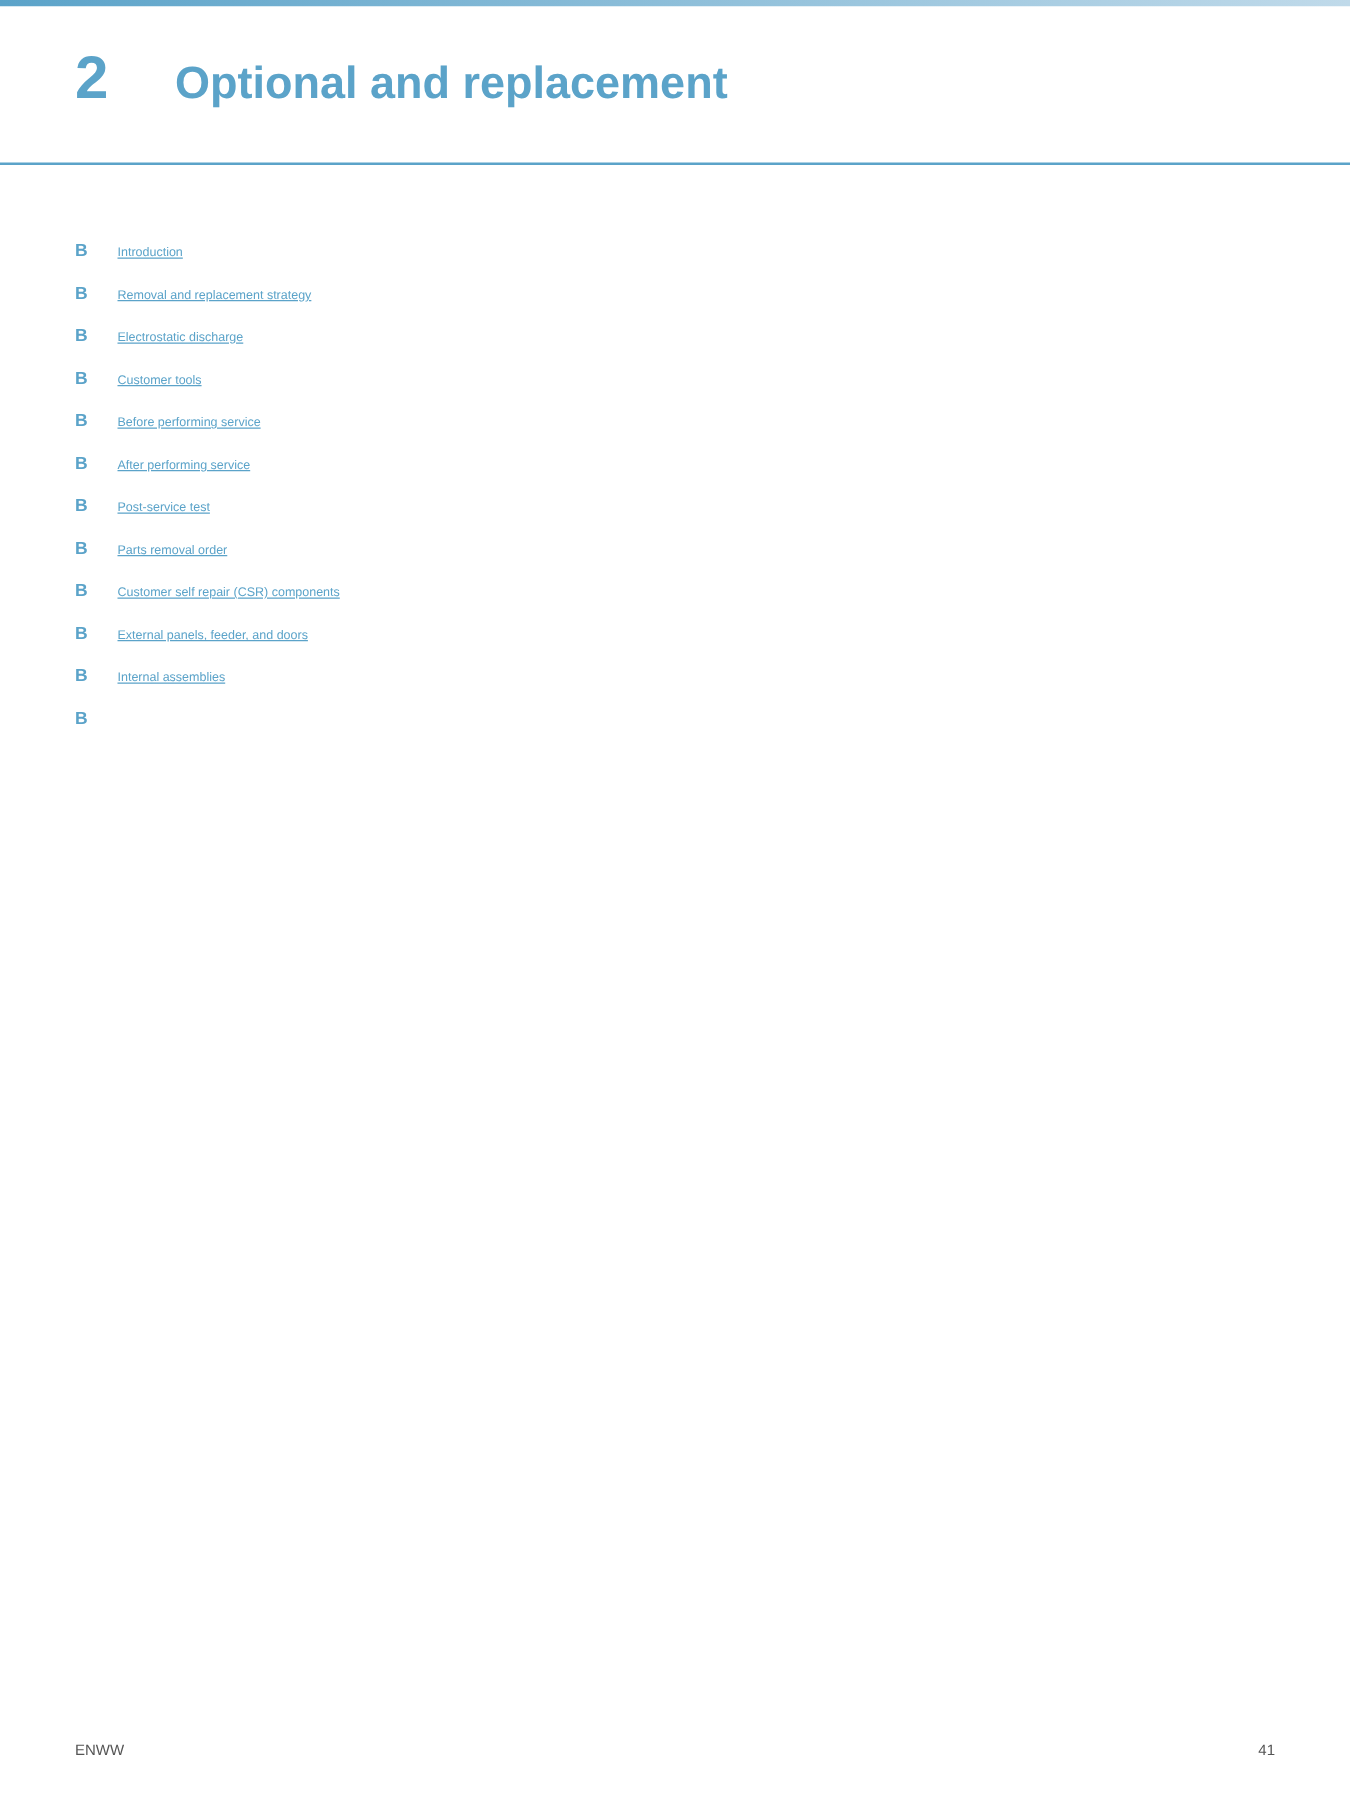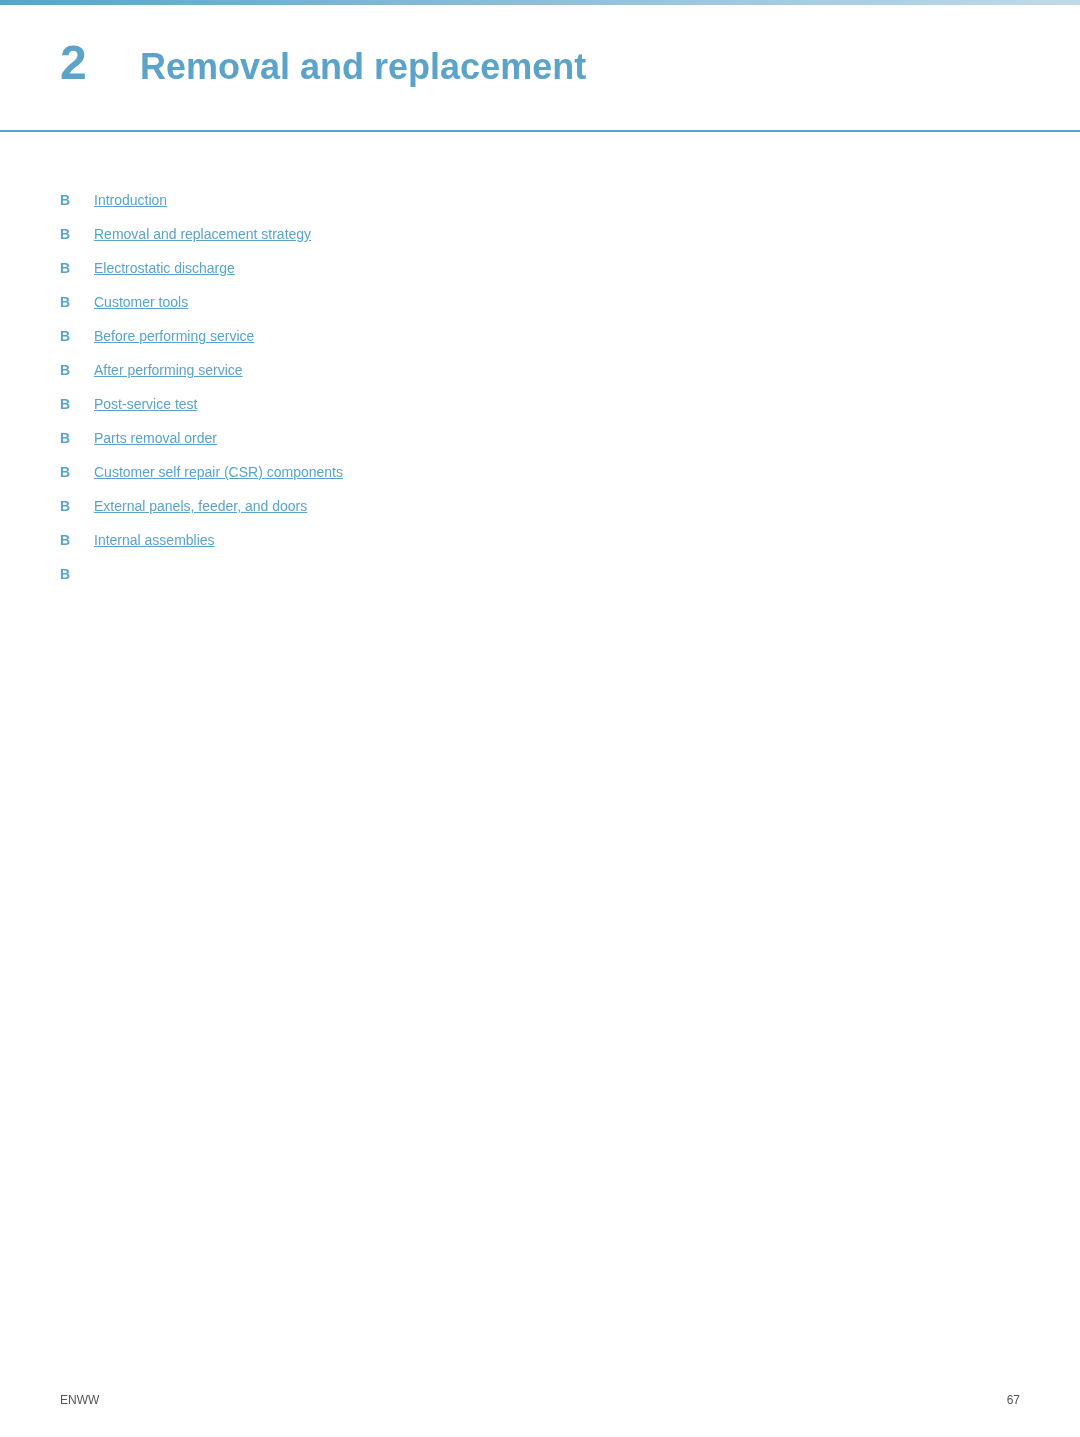--- a/index.html
+++ b/index.html
@@ -76,21 +76,21 @@
 
     .toc-bullet {
       font-size: 14px;
       font-weight: bold;
       color: #5ba3c9;
       min-width: 18px;
       font-family: Arial, Helvetica, sans-serif;
     }
 
     .toc-link {
-      font-size: 14px;
+      font-size: 10px;
       color: #5ba3c9;
       cursor: pointer;
     }
 
     .footer {
       position: absolute;
       bottom: 30px;
       left: 60px;
       right: 60px;
       display: flex;
@@ -111,21 +111,21 @@
   </style>
 </head>
 <body>
 
 <div class="page-container">
   <div class="top-border"></div>
 
   <div class="header-section">
     <div class="chapter-header">
       <span class="chapter-number">2</span>
-      <span class="chapter-title">Removal and replacement</span>
+      <span class="chapter-title">Optional and replacement</span>
     </div>
   </div>
 
   <div class="content-section">
     <ul class="toc-list">
       <li class="toc-item">
         <span class="toc-bullet">B</span>
         <a class="toc-link" href="#">Introduction</a>
       </li>
       <li class="toc-item">
@@ -169,15 +169,15 @@
         <a class="toc-link" href="#">Internal assemblies</a>
       </li>
       <li class="toc-item">
         <span class="toc-bullet">B</span>
       </li>
     </ul>
   </div>
 
   <div class="footer">
     <span class="footer-left">ENWW</span>
-    <span class="footer-right">67</span>
+    <span class="footer-right">41</span>
   </div>
 </div>
 
 </body></html>

